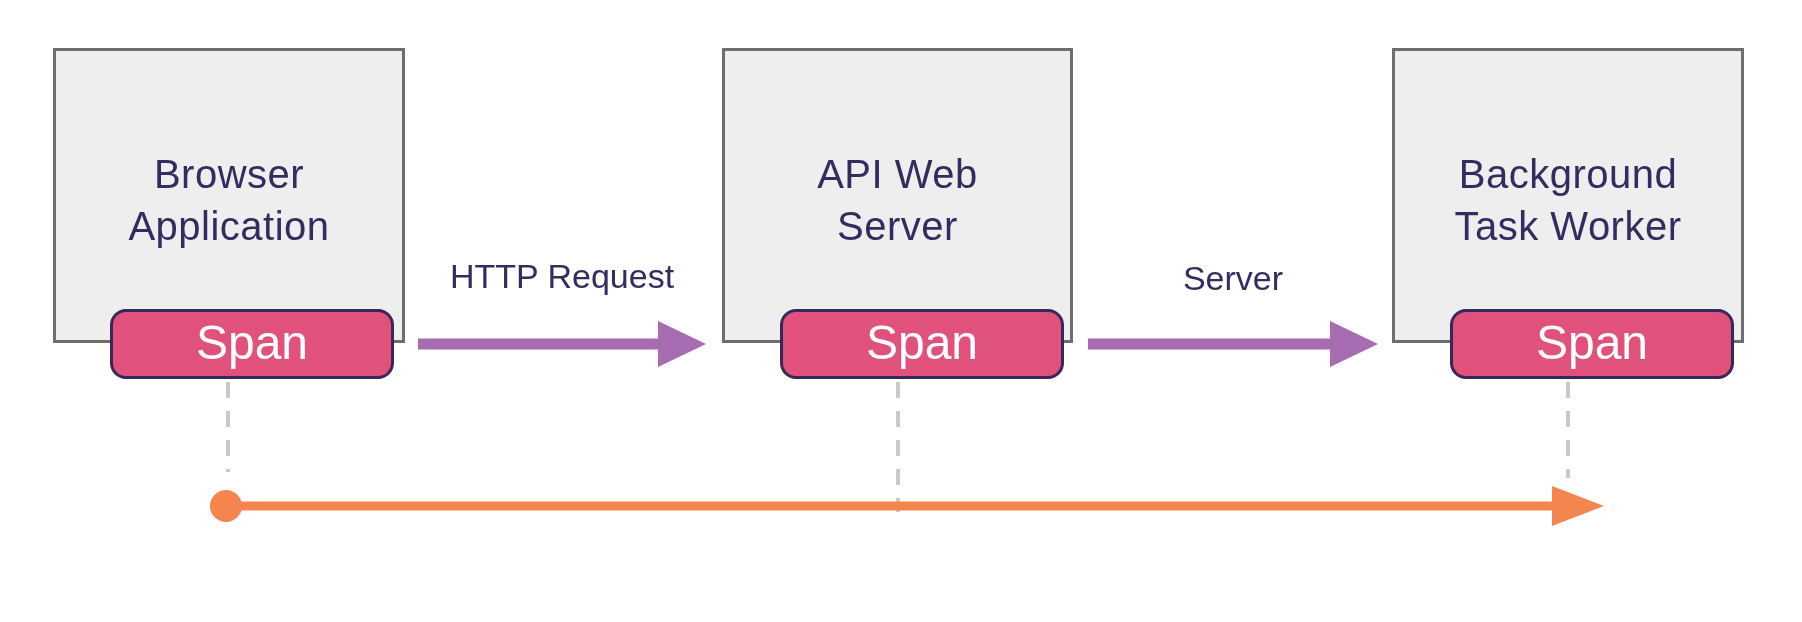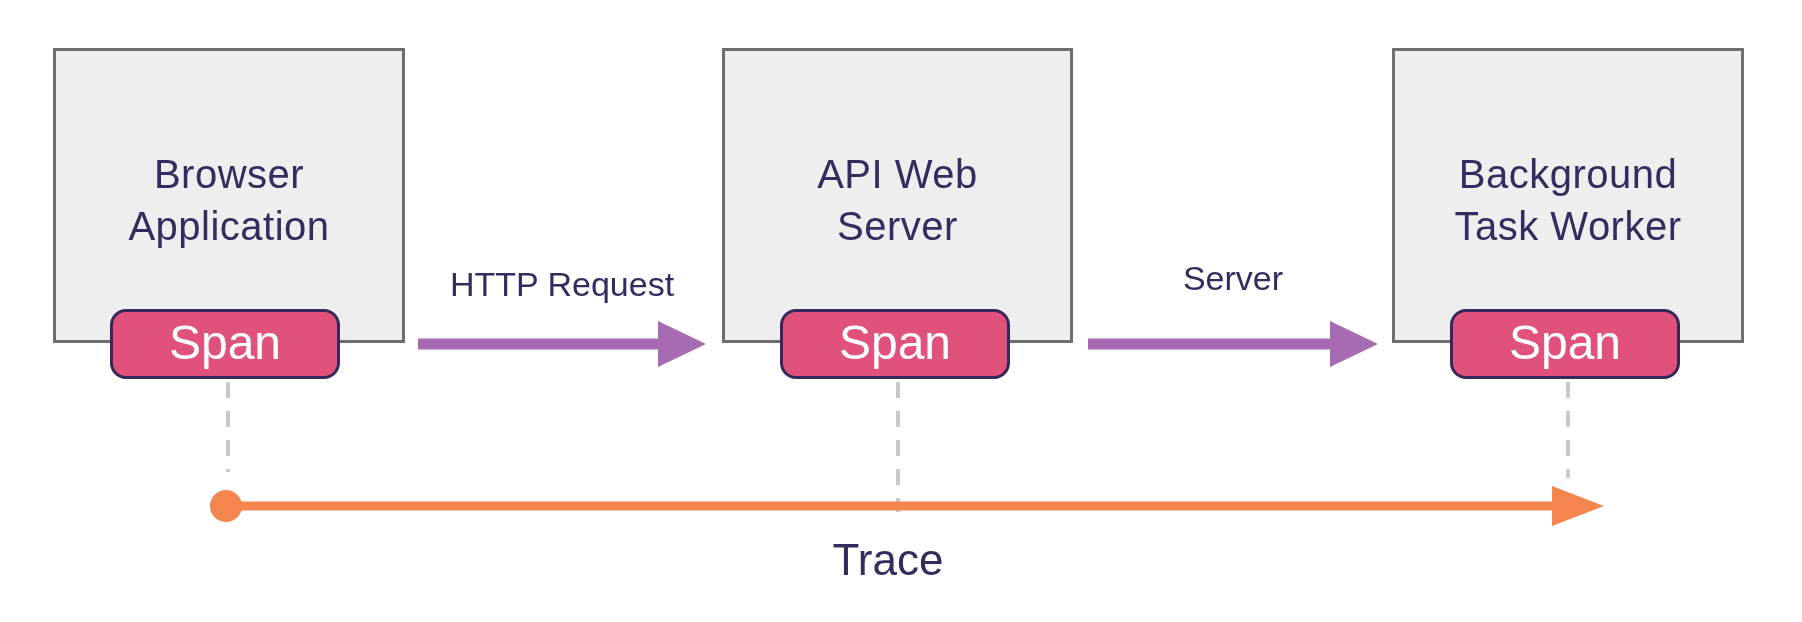--- a/index.html
+++ b/index.html
@@ -36,41 +36,41 @@
     white-space:pre-line;
     text-align:center;
     font-size:40px; line-height:52px;
     letter-spacing:0.5px;
     color:var(--text, #342c5e);
     padding-top:8px;
   }
 
   .span-badge {
     position:absolute; top:309px;
-    width:230px; height:70px;
+    width:284px; height:70px;
     background:var(--span-fill, #e0517c);
     border:3px solid var(--span-border, #38275b);
     border-radius:16px;
     box-sizing:border-box;
     display:flex; align-items:center; justify-content:center;
     z-index:3;
   }
   #span1 { left:110px; } #span2 { left:780px; } #span3 { left:1450px; }
   .span-badge .span-text {
     color:var(--span-text, #ffffff);
     font-size:48px; line-height:1;
     padding-bottom:3px;
   }
 
   .edge-label {
     position:absolute; transform:translate(-50%,-50%);
     font-size:34px; color:var(--text, #342c5e);
     white-space:nowrap; z-index:2;
   }
-  #edge1 { left:562px; top:276px;margin-top:8px; }
+  #edge1 { left:562px; top:276px; }
   #edge2 { left:1233px; top:278px; }
 
   .trace-label {
     position:absolute; transform:translate(-50%,-50%);
     left:888px; top:560px;
     font-size:44px; color:var(--text, #342c5e);
     z-index:2;
   }
 </style>
 </head>
@@ -114,15 +114,14 @@
   <div class="span-badge" id="span2">
     <span class="span-text">Span</span>
   </div>
   <div class="span-badge" id="span3">
     <span class="span-text">Span</span>
   </div>
 
   <div class="edge-label" id="edge1">HTTP Request</div>
   <div class="edge-label" id="edge2">Server</div>
 
-  <div class="trace-label">Trace</div>
 
 </div>
 
 </body></html>

